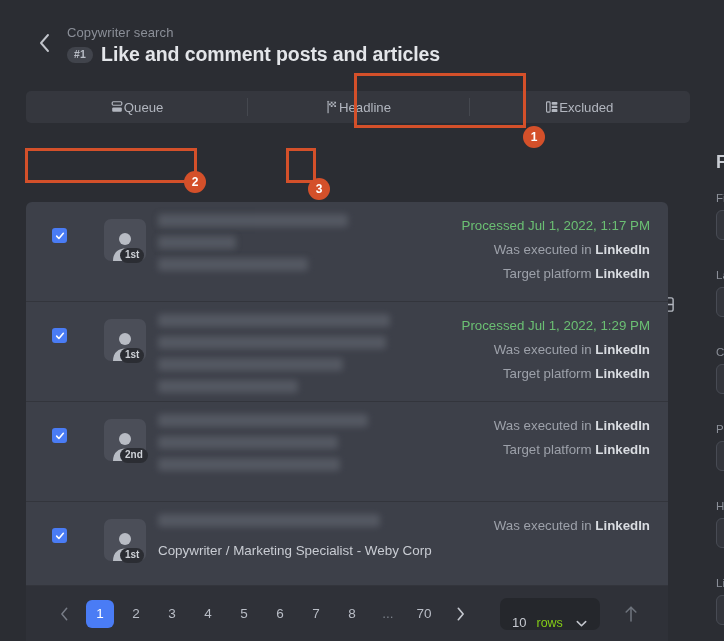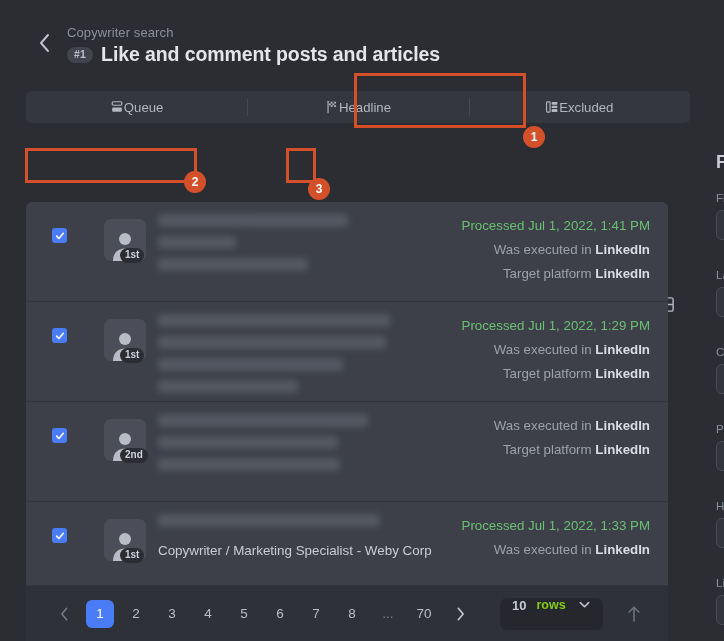--- a/index.html
+++ b/index.html
@@ -141,21 +141,21 @@
   .pg {
     min-width: 28px; height: 28px; border-radius: 6px;
     display: flex; align-items: center; justify-content: center;
     font-size: 13.5px; color: #b9bdc6; cursor: pointer; margin-right: 8px;
   }
   .pg.active { background: #4a7cf5; color: #fff; font-weight: normal; }
   .pg.arrow { color: #9aa0aa; }
   .pg.dim { color: #7b8089; cursor: default; }
   .rows-select {
     margin-left: 18px; height: 32px; background: #25272c; border-radius: 7px;
-    display: flex; align-items: flex-start; gap: 10px; padding: 0 12px; cursor: pointer; font-weight: bold;
+    display: flex; align-items: flex-end; gap: 10px; padding: 0 12px; cursor: pointer;
   }
   .rows-select .num { font-size: 13px; color: #c6c9d0; }
   .rows-select .unit { font-size: 12.5px; color: #84cc16; }
   .scroll-top { margin-left: 24px; cursor: pointer; display: flex; }
 
   
   .right-panel {
     position: absolute; left: 690px; top: 140px;
     width: 34px; height: 501px; background: #2b2d33;
     overflow: hidden;
@@ -304,21 +304,21 @@
           </svg>
         </div>
         <span class="conn-badge">1st</span>
       </div>
       <div class="row-main">
         <div class="blur-line" style="width:190px;"></div>
         <div class="blur-line" style="width:78px;"></div>
         <div class="blur-line" style="width:150px;"></div>
       </div>
       <div class="row-right">
-        <div class="processed-line">Processed Jul 1, 2022, 1:41 PM</div>
+        <div class="processed-line">Processed Jul 1, 2022, 1:17 PM</div>
         <div class="meta-line"><span>Was executed in</span> <b>LinkedIn</b></div>
         <div class="meta-line"><span>Target platform</span> <b>LinkedIn</b></div>
       </div>
     </div>
 
     <div class="row">
       <span class="cbx row-cbx">
         <svg width="10" height="10" viewBox="0 0 12 12">
           <path d="M2 6.2 L4.7 9 L10 2.8" stroke="#fff" stroke-width="1.9" fill="none" stroke-linecap="round" stroke-linejoin="round"></path>
         </svg>
@@ -384,21 +384,20 @@
             <path d="M3 32 C3 23 9 19.5 15 19.5 C21 19.5 27 23 27 32 Z" fill="#b8bcc4"></path>
           </svg>
         </div>
         <span class="conn-badge">1st</span>
       </div>
       <div class="row-main">
         <div class="blur-line" style="width:222px;"></div>
         <div class="row-name-clear">Copywriter / Marketing Specialist - Weby Corp</div>
       </div>
       <div class="row-right">
-        <div class="processed-line">Processed Jul 1, 2022, 1:33 PM</div>
         <div class="meta-line"><span>Was executed in</span> <b>LinkedIn</b></div>
       </div>
     </div>
   </div>
 
   <div class="pager">
     <span class="pg arrow">
       <svg width="9" height="14" viewBox="0 0 10 16">
         <path d="M7.5 1.5 L2 8 L7.5 14.5" stroke="#777c86" stroke-width="1.7" fill="none" stroke-linecap="round" stroke-linejoin="round"></path>
       </svg>

